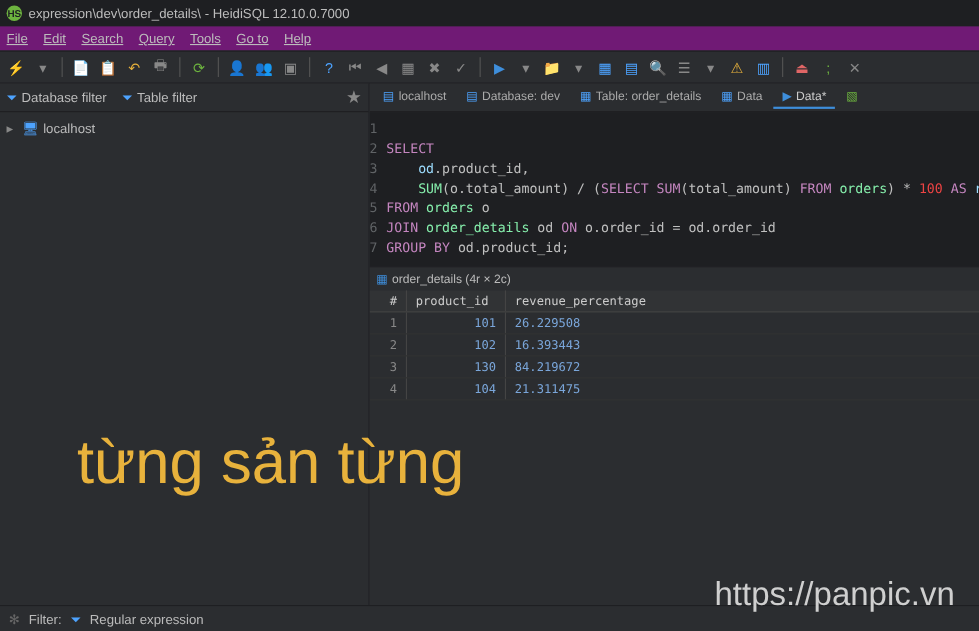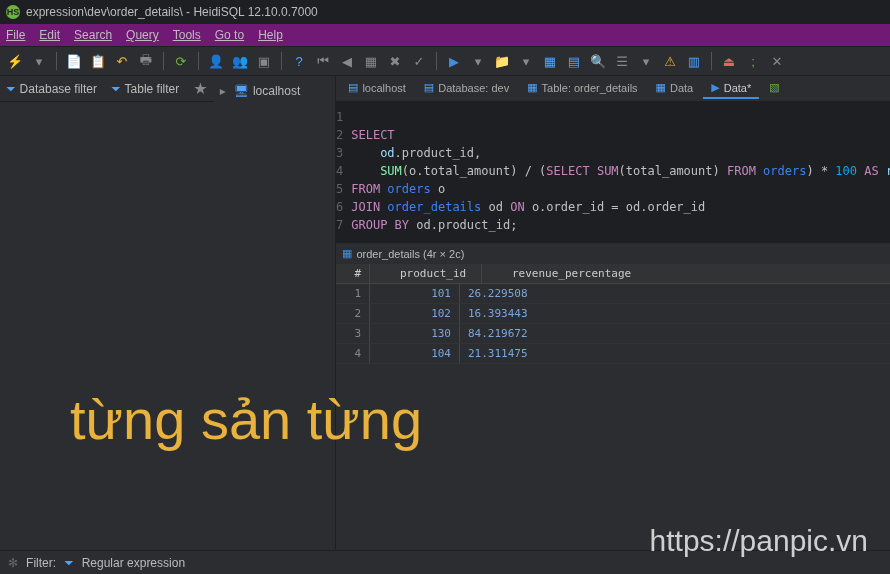--- a/index.html
+++ b/index.html
@@ -61,21 +61,21 @@
 .toolbar .sep { width: 1px; height: 18px; background: #555; margin: 0 2px; }
 .main {
   display: flex;
   height: calc(100% - 24px - 22px - 30px - 24px);
 }
 .left {
   width: 336px;
   background: #2b2d30;
   border-right: 1px solid #1e1f22;
   display: flex;
-  flex-direction: row;
+  flex-direction: column;
 }
 .filters {
   height: 26px;
   display: flex;
   align-items: center;
   padding: 0 6px;
   gap: 14px;
   border-bottom: 1px solid #1e1f22;
   color: #bcbcbc;
 }
@@ -125,22 +125,22 @@
 }
 .gutter {
   width: 30px;
   text-align: right;
   color: #606366;
   padding-right: 8px;
 }
 .code { flex: 1; white-space: pre; color: #c0c0c0; }
 .kw { color: #c586c0; }
 .fn { color: #86efac; }
-.tbl { color: #3b82f6; margin-top: 19px; }
-.num { color: #0ea5e9; }
+.tbl { color: #86efac; margin-top: 19px; }
+.num { color: #ef4444; }
 .id { color: #9cdcfe; }
 .resulthead {
   height: 22px;
   display: flex; align-items: center;
   background: #2b2d30;
   padding: 0 6px;
   border-top: 1px solid #1e1f22;
   gap: 4px;
   font-size: 11px;
 }
@@ -154,21 +154,21 @@
   display: flex;
   background: #313335;
   border-bottom: 1px solid #444;
 }
 .grid .ghead div, .grid .grow div {
   padding: 3px 8px;
 }
 .grid .col-idx { width: 34px; text-align: right; color: #888; border-right: 1px solid #444; }
 .grid .col-pid { width: 90px; text-align: right; color: #7aa6da; border-right: 1px solid #444; }
 .grid .col-rev { width: 150px; text-align: left; color: #7aa6da; }
-.grid .ghead .col-pid, .grid .ghead .col-rev { text-align: left; color: #ccc; margin-left: 22px; }
+.grid .ghead .col-pid, .grid .ghead .col-rev { text-align: left; color: #ccc; }
 .grid .ghead .col-idx { color: #ccc; }
 .grid .grow { display: flex; border-bottom: 1px solid #333; }
 .overlay-title {
   position: absolute;
   left: 70px;
   top: 390px;
   font-size: 56px;
   line-height: 60px;
   color: #e8b23c;
   font-family: "Segoe UI", sans-serif;

